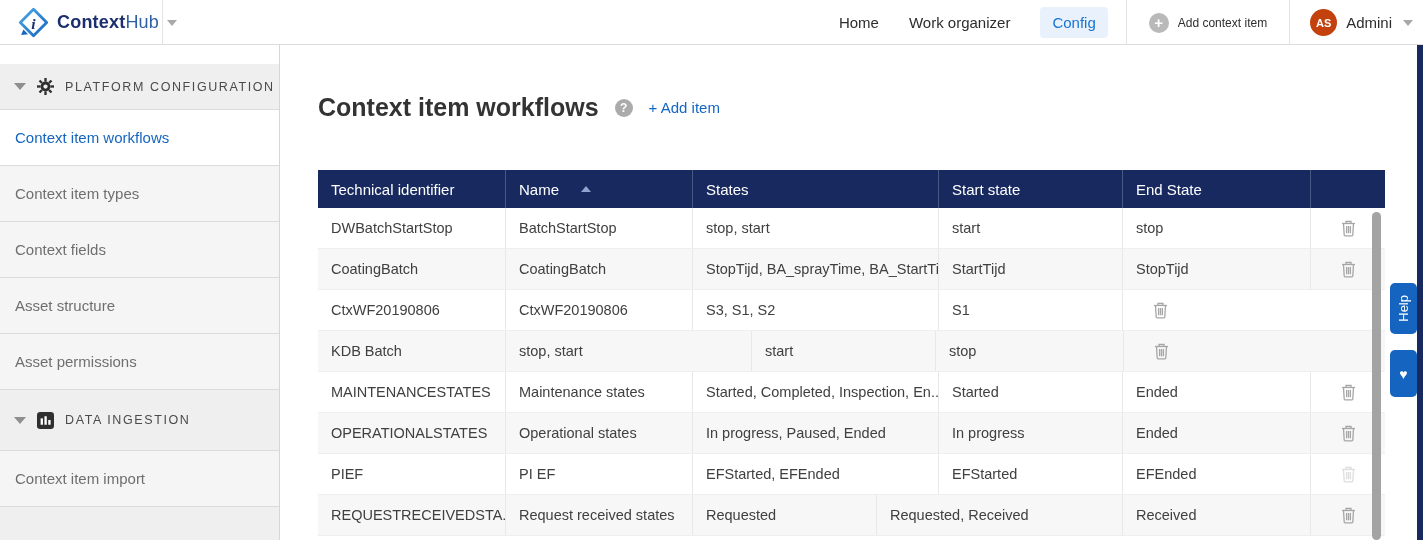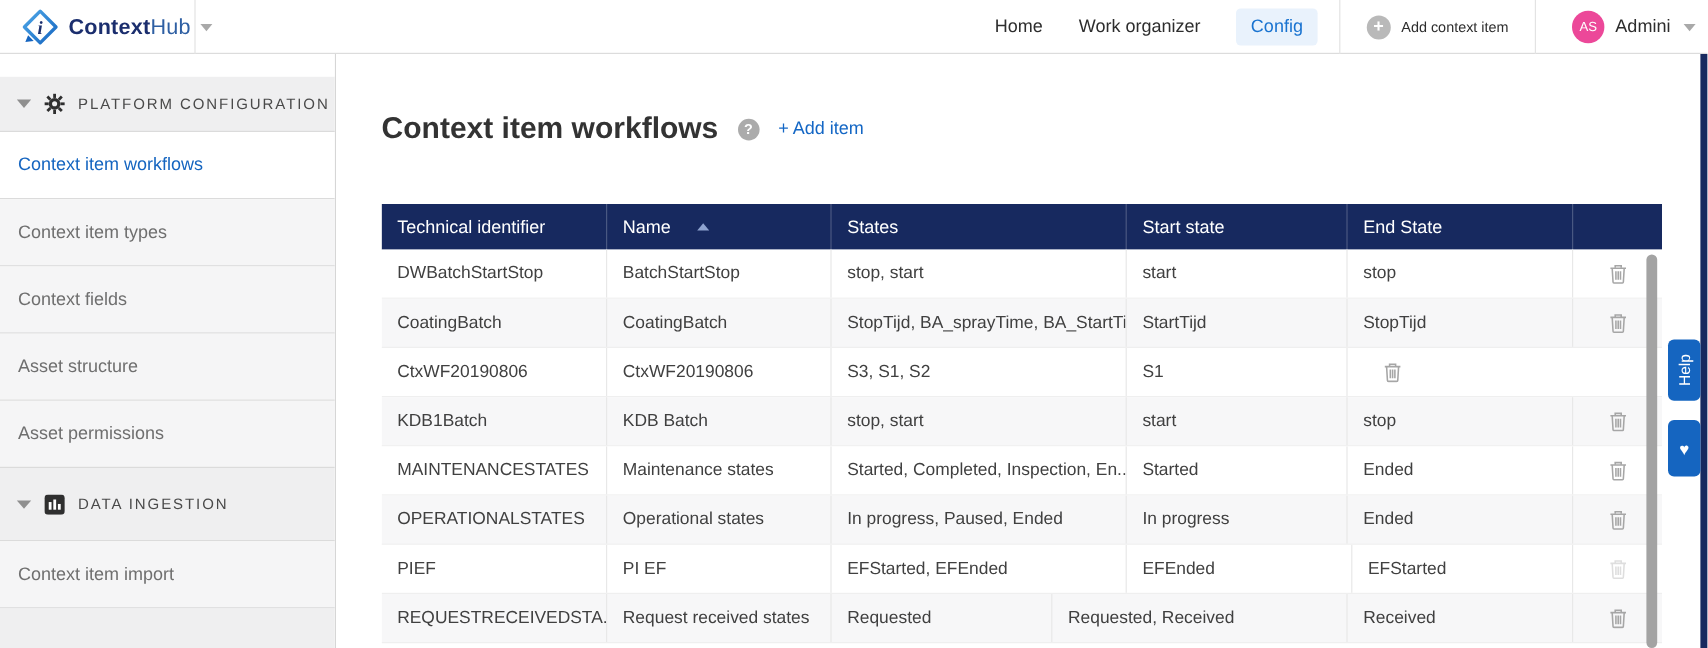--- a/index.html
+++ b/index.html
@@ -22,22 +22,22 @@
   .vdiv-left { position:absolute; left:162px; top:0; }
   .nav-right { position:absolute; right:10px; top:0; height:45px; display:flex; align-items:center; }
   .nav-items { display:flex; align-items:center; gap:30px; margin-right:18px; }
   .nav-item { font-size:15px; color:#2d2d2d; cursor:pointer; white-space:nowrap; }
   .nav-item.active { color:#1973d0; background:#e9f2fc; padding:7px 12px; border-radius:4px; }
   .add-ctx { display:flex; align-items:center; gap:9px; margin:0 22px; cursor:pointer; }
   .plus-circle { width:20px; height:20px; border-radius:50%; background:#b9b9b9; color:#fff;
                  font-size:15px; line-height:19px; text-align:center; font-weight:bold; }
   .add-ctx-label { font-size:12px; color:#2d2d2d; white-space:nowrap; }
   .user { display:flex; align-items:center; gap:9px; margin-left:20px; cursor:pointer; }
-  .avatar { width:27px; height:27px; border-radius:50%; background:#ec4899; color:#fff;
-            font-size:11px; font-weight:normal; display:flex; align-items:center; justify-content:center;margin-left:10px; }
+  .avatar { width:27px; height:27px; border-radius:50%; background:#c2410c; color:#fff;
+            font-size:11px; font-weight:bold; display:flex; align-items:center; justify-content:center; }
   .user-name { font-size:15px; color:#2d2d2d; }
   .user .chev { margin-left:2px; }
 
   
   .sidebar { position:absolute; left:0; top:45px; bottom:0; width:280px; background:#fff;
              border-right:1px solid #d6d6d6; overflow:hidden; }
   .sb-spacer { height:19px; background:#fff; }
   .sb-header { display:flex; align-items:center; gap:11px; padding-left:14px; background:#efeff0;
                border-bottom:1px solid #dbdbdb; cursor:pointer; }
   .sb-header.h1 { height:46px; }
@@ -257,21 +257,20 @@
       <path d="M1 3.5 H14"></path>
       <path d="M5 3.2 V1.5 H10 V3.2"></path>
       <path d="M2.5 3.5 L3.2 15 Q3.25 15.8 4 15.8 H11 Q11.75 15.8 11.8 15 L12.5 3.5"></path>
       <path d="M5.6 6 V13.2 M7.5 6 V13.2 M9.4 6 V13.2"></path>
     </g>
   </svg>
 </button>
           </div>
         </div>
         <div class="tr alt">
-          <div class="td col-0">KDB1Batch</div>
           <div class="td col-1">KDB Batch</div>
           <div class="td col-2">stop, start</div>
           <div class="td col-3">start</div>
           <div class="td col-4">stop</div>
           <div class="td actions col-5">
             <button class="trash-btn">
   <svg width="15" height="17" viewBox="0 0 15 17">
     <g fill="none" stroke="currentColor" stroke-width="1.3">
       <path d="M1 3.5 H14"></path>
       <path d="M5 3.2 V1.5 H10 V3.2"></path>
@@ -317,22 +316,22 @@
       <path d="M5.6 6 V13.2 M7.5 6 V13.2 M9.4 6 V13.2"></path>
     </g>
   </svg>
 </button>
           </div>
         </div>
         <div class="tr">
           <div class="td col-0">PIEF</div>
           <div class="td col-1">PI EF</div>
           <div class="td col-2">EFStarted, EFEnded</div>
+          <div class="td col-3">EFStarted</div>
           <div class="td col-4">EFEnded</div>
-          <div class="td col-3">EFStarted</div>
           <div class="td actions col-5">
             <button class="trash-btn disabled">
   <svg width="15" height="17" viewBox="0 0 15 17">
     <g fill="none" stroke="currentColor" stroke-width="1.3">
       <path d="M1 3.5 H14"></path>
       <path d="M5 3.2 V1.5 H10 V3.2"></path>
       <path d="M2.5 3.5 L3.2 15 Q3.25 15.8 4 15.8 H11 Q11.75 15.8 11.8 15 L12.5 3.5"></path>
       <path d="M5.6 6 V13.2 M7.5 6 V13.2 M9.4 6 V13.2"></path>
     </g>
   </svg>

